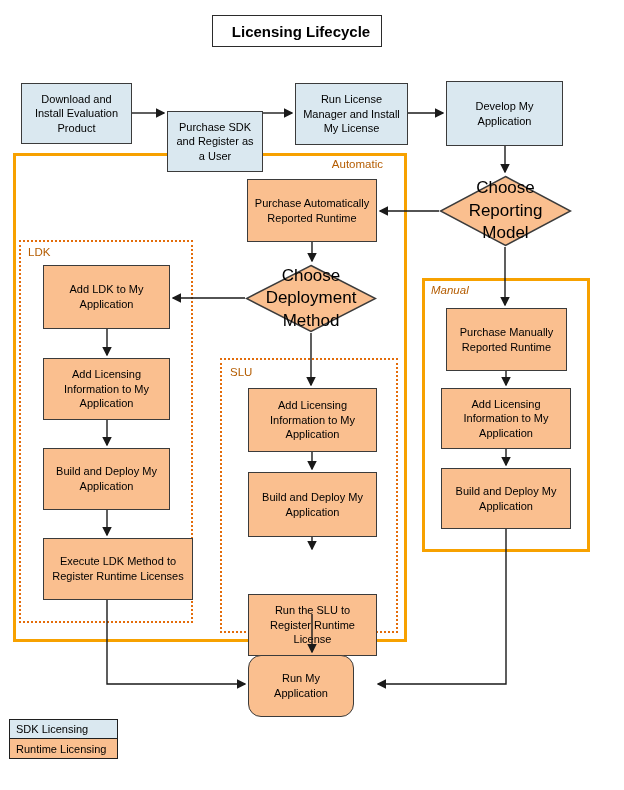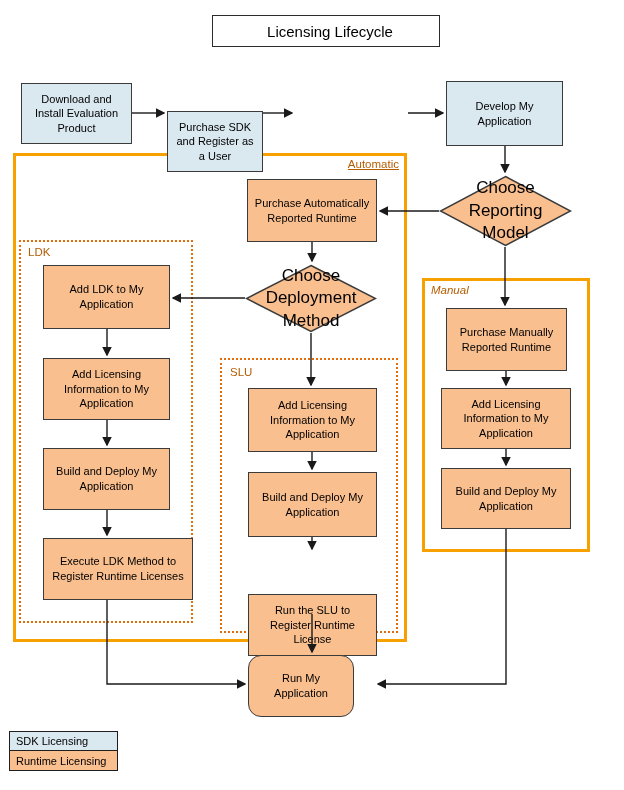--- a/index.html
+++ b/index.html
@@ -8,61 +8,62 @@
     font-family:"Liberation Sans", sans-serif;color:#000;overflow:hidden;
   }
   .node{
     position:absolute;box-sizing:border-box;border:1.4px solid #3b3b3b;
     display:flex;align-items:center;justify-content:center;text-align:center;
     font-size:11px;line-height:1.32;padding:2px 5px;
   }
   .sdk{background:#dae8f0;}
   .rt{background:#fabf8f;}
   .title-box{
-    position:absolute;left:212px;top:15px;width:228px;height:32px;box-sizing:border-box;
+    position:absolute;left:212px;top:15px;width:170px;height:32px;box-sizing:border-box;
     border:1.6px solid #2b2b2b;background:#fff;display:flex;align-items:center;justify-content:center;
-    font-size:15px;font-weight:normal;padding-left:8px;
+    font-size:15px;font-weight:bold;padding-left:8px;
   }
   .container-solid{position:absolute;box-sizing:border-box;border:3px solid #f7a100;background:transparent;}
   .container-dotted{position:absolute;box-sizing:border-box;border:2px dotted #e36c0a;background:transparent;}
   .group-label{position:absolute;font-size:11.5px;color:#b45c00;white-space:nowrap;}
   .diamond{position:absolute;}
   .diamond svg{display:block;}
   .diamond .dtext{
     position:absolute;left:0;top:0;right:0;bottom:0;
     display:flex;align-items:center;justify-content:center;text-align:center;
     font-size:17px;line-height:1.32;padding:0 22px;
   }
   .legend-item{
     position:absolute;box-sizing:border-box;border:1.3px solid #1f1f1f;
-    display:flex;align-items:center;font-size:11px;padding-left:6px;margin-top:12px;
+    display:flex;align-items:center;font-size:11px;padding-left:6px;
   }
   .wires{position:absolute;left:0;top:0;pointer-events:none;}
 </style>
 </head>
 <body>
 
 <div class="canvas">
 
   <div class="title-box">Licensing Lifecycle</div>
 
   <div class="container-solid" style="left:13px;top:153px;width:394px;height:489px;"></div>
-  <div class="group-label" style="right:225px;top:158px;text-decoration:underline;">Automatic</div>
+  <div class="group-label" style="right:241px;top:158px;">Automatic</div>
 
   <div class="container-dotted" style="left:19px;top:240px;width:174px;height:383px;"></div>
   <div class="group-label" style="left:28px;top:246px;">LDK</div>
 
   <div class="container-dotted" style="left:220px;top:358px;width:178px;height:275px;"></div>
   <div class="group-label" style="left:230px;top:366px;">SLU</div>
 
   <div class="container-solid" style="left:422px;top:278px;width:168px;height:274px;"></div>
   <div class="group-label" style="left:431px;top:284px;font-style:italic;">Manual</div>
 
   <div class="node sdk" style="left:21px;top:83px;width:111px;height:61px;">Download and Install Evaluation Product</div>
   <div class="node sdk" style="left:167px;top:83px;width:96px;height:61px;margin-top:28px;">Purchase SDK and Register as a User</div>
+  <div class="node sdk" style="left:295px;top:83px;width:113px;height:62px;">Run License Manager and Install My License</div>
   <div class="node sdk" style="left:446px;top:81px;width:117px;height:65px;">Develop My Application</div>
 
   <div class="node rt" style="left:247px;top:179px;width:130px;height:63px;">Purchase Automatically Reported Runtime</div>
 
   <div class="node rt" style="left:43px;top:265px;width:127px;height:64px;">Add LDK to My Application</div>
   <div class="node rt" style="left:43px;top:358px;width:127px;height:62px;">Add Licensing Information to My Application</div>
   <div class="node rt" style="left:43px;top:448px;width:127px;height:62px;">Build and Deploy My Application</div>
   <div class="node rt" style="left:43px;top:538px;width:150px;height:62px;">Execute LDK Method to Register Runtime Licenses</div>
 
   <div class="node rt" style="left:248px;top:388px;width:129px;height:64px;">Add Licensing Information to My Application</div>

